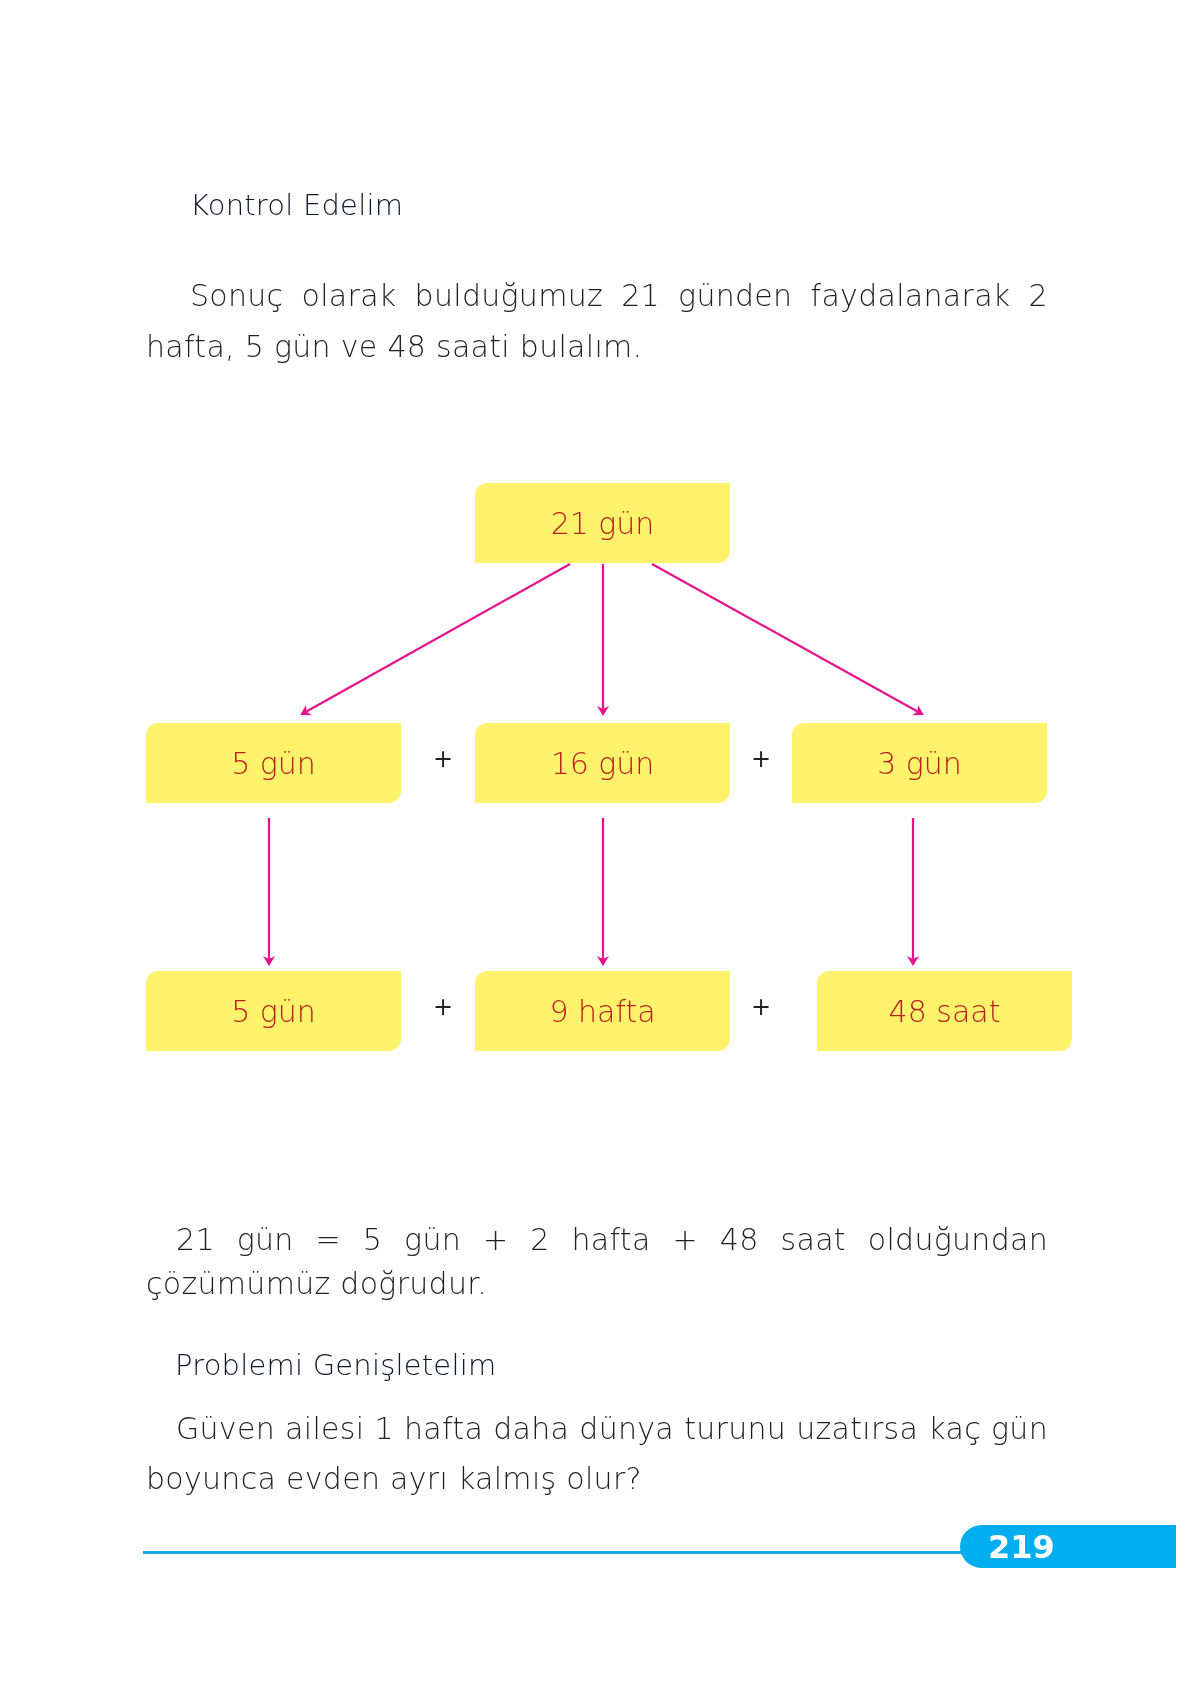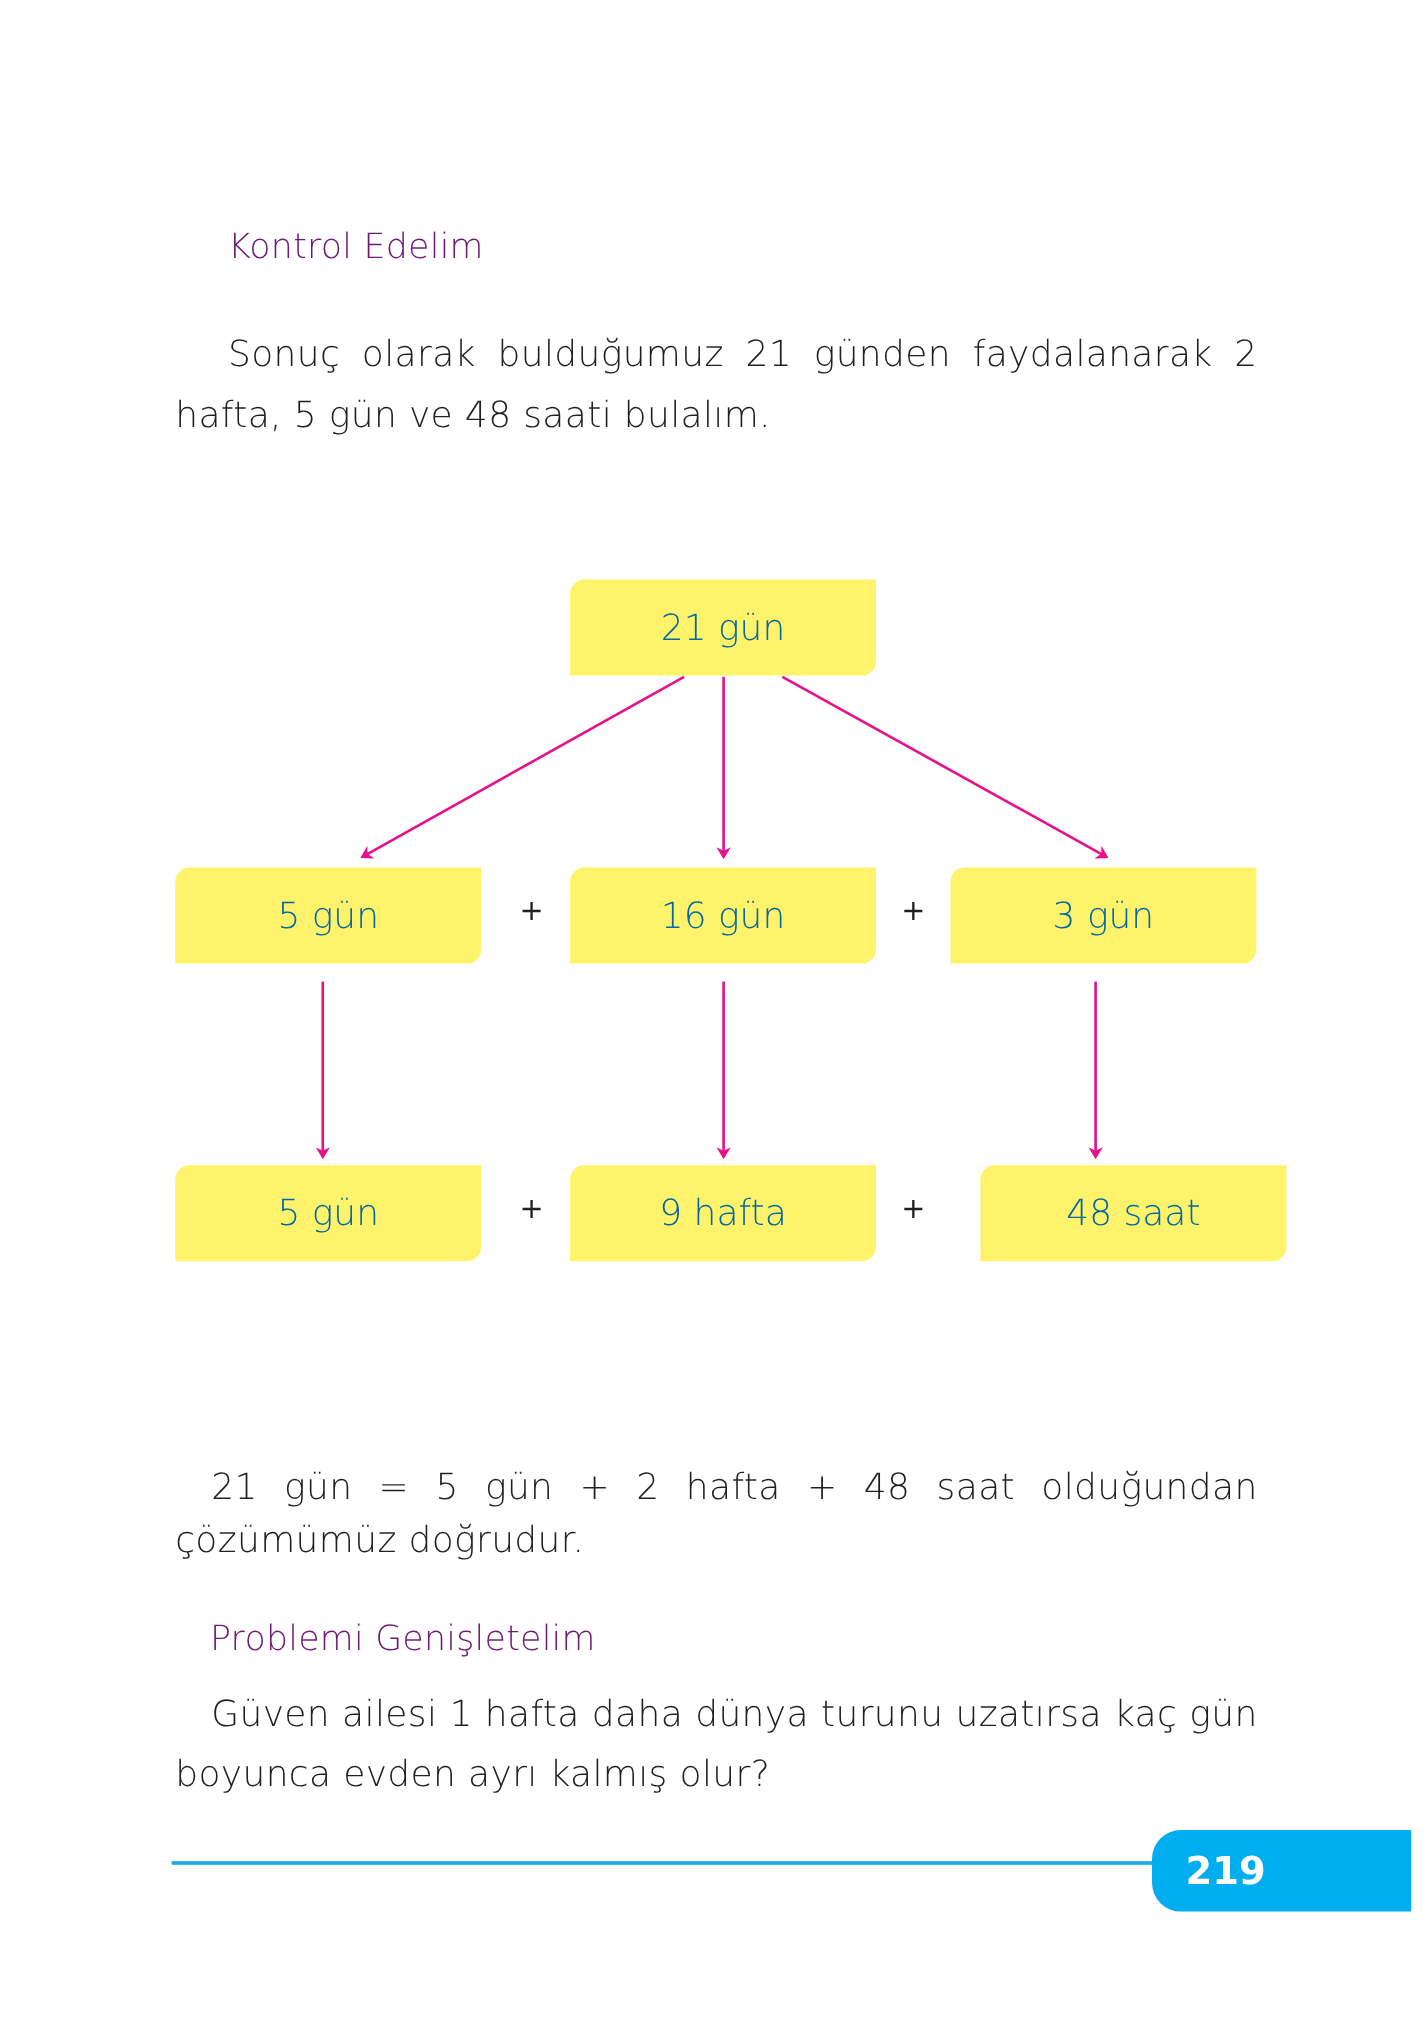--- a/index.html
+++ b/index.html
@@ -1,28 +1,28 @@
 <!DOCTYPE html>
 <html><head>
 <meta charset="utf-8">
 <style>
   html, body { margin: 0; padding: 0; background: #ffffff; }
   body { width: 1190px; height: 1684px; position: relative; overflow: hidden;
          font-family: "DejaVu Sans", sans-serif; color: #231f20; }
-  .heading { position: absolute; font-size: 29px; color: #701a75; font-weight: 300; letter-spacing: 0.2px; }
+  .heading { position: absolute; font-size: 29px; color: #0f172a; font-weight: 300; letter-spacing: 0.2px; }
   .para { position: absolute; left: 146px; width: 902px; font-size: 30px; line-height: 51px;
           text-align: justify; font-weight: 300; letter-spacing: 0.3px; }
   .para .indent { display: inline-block; width: 44px; }
   .box { position: absolute; width: 255px; height: 80px; background: #fff36b;
          border-radius: 12px 0 12px 0; display: flex; align-items: center; justify-content: center;
-         font-size: 30px; font-weight: 300; color: #0369a1; }
+         font-size: 30px; font-weight: 300; color: #b91c1c; }
   .plus { position: absolute; font-size: 24px; color: #231f20; width: 30px; text-align: center; }
   svg.arrows { position: absolute; left: 0; top: 0; }
   .footer-line { position: absolute; left: 143px; top: 1551px; width: 840px; height: 3px; background: #1aa9e6; }
-  .page-badge { position: absolute; left: 960px; top: 1525px; width: 216px; height: 68px;
+  .page-badge { position: absolute; left: 960px; top: 1525px; width: 216px; height: 43px;
                 background: #00adee; border-radius: 24px 0 0 24px; color: #ffffff;
                 font-family: "DejaVu Sans", sans-serif; font-weight: bold; font-size: 32px;
                 display: flex; align-items: center; padding-left: 28px; box-sizing: border-box; }
 </style>
 </head>
 <body>
 
 <div class="heading" style="left:190px; top:188px;">Kontrol Edelim</div>
 
 <div class="para" style="top:246px;margin-top:24px;">

